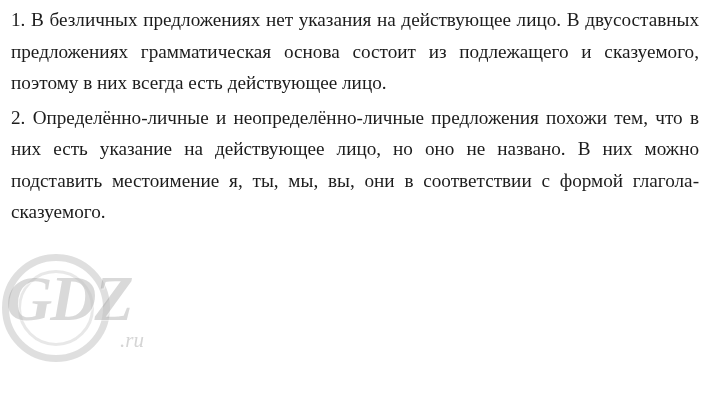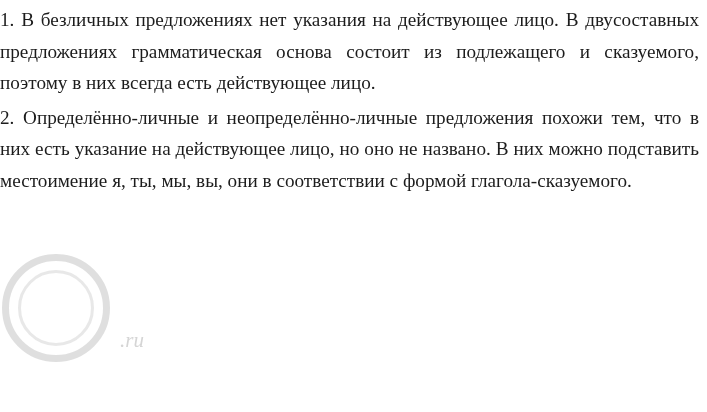--- a/index.html
+++ b/index.html
@@ -68,21 +68,21 @@
     height: 76px;
     border: 3px solid rgba(150, 150, 150, 0.22);
     border-radius: 50%;
     box-sizing: border-box;
   }
 
   
   .doc {
     position: relative;
     z-index: 10;
-    padding: 4px 8px 0 0;
+    padding: 4px 8px 0 11px;
     box-sizing: border-box;
   }
   p.para {
     margin: 0 0 3px 0;
     font-size: 19.2px;
     line-height: 31.5px;
     text-align: justify;
     text-justify: inter-word;
     color: #1c1c1c;
     hyphens: none;
@@ -92,19 +92,20 @@
   }
   .italic {
   }
 </style>
 </head>
 <body>
 
 <div class="watermark">
   <div class="wm-ring"></div>
   <div class="wm-ring2"></div>
+  <div class="wm-text">GDZ</div>
   <div class="wm-sub">.ru</div>
 </div>
 
 <div class="doc">
   <p class="para">1. В безличных предложениях нет указания на действующее лицо. В двусоставных предложениях грамматическая основа состоит из подлежащего и сказуемого, поэтому в них всегда есть действующее лицо.</p>
   <p class="para"><span>2. Определённо-личные и неопределённо-личные предложения похожи тем, что в них есть указание на действующее лицо, но оно не названо. В них можно подставить местоимение </span><span class="italic">я, ты, мы, вы, они</span><span> в соответствии с формой глагола-сказуемого.</span></p>
 </div>
 
 </body></html>

